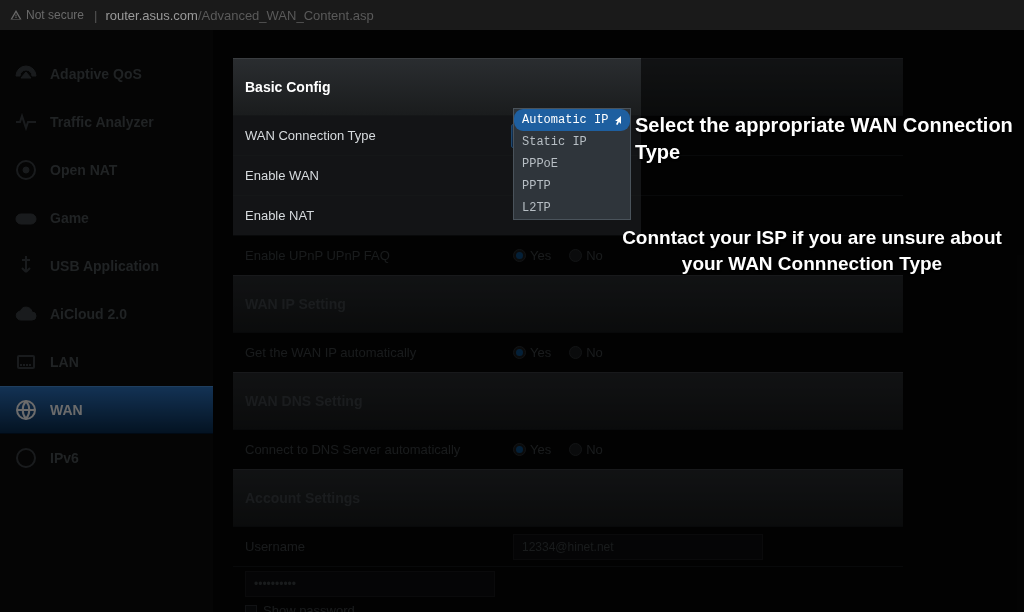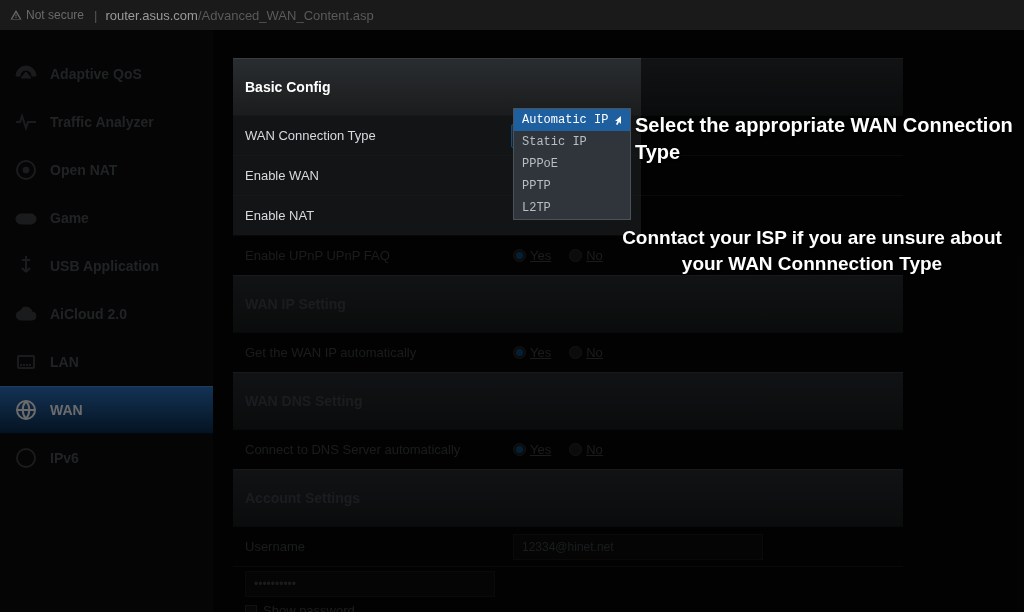--- a/index.html
+++ b/index.html
@@ -62,26 +62,26 @@
     border:1px solid #1e476e; color:#e5e9ec; font-size:12px; padding:0 6px;
     display:flex; align-items:center; justify-content:space-between;
     border-radius:2px; cursor:pointer;
   }
   .sel svg { width:10px; height:10px; fill:#cbd2d8; }
 
   .dropdown {
     position:absolute; width:118px; background:#2f353b; border:1px solid #4a535b;
     font-size:12px; z-index:50;
   }
-  .dropdown .opt { padding:4px 8px; color:#b8bfc5; font-family:'Courier New',monospace;cursor:pointer;}
+  .dropdown .opt { padding:4px 8px; color:#b8bfc5; font-family:'Courier New',monospace;cursor:pointer;border-radius:9px;}
   .dropdown .opt.sel-opt { background:#1e5fa0; color:#fff; display:flex; justify-content:space-between; align-items:center;}
   .dropdown .opt.sel-opt svg { width:10px; height:10px; fill:#fff;}
   .opt-cursor{transform:scaleX(-1);}
 
-  .radio { display:inline-flex; align-items:center; gap:4px; margin-right:8px; color:#3c4144;text-decoration:underline;}
+  .radio { display:inline-flex; align-items:center; gap:4px; margin-right:8px; color:#3c4144;}
   .radio .dot {
     width:13px; height:13px; border-radius:50%; background:#1a1c1e; border:1px solid #2b2f32; display:inline-flex; align-items:center;justify-content:center;
   }
   .radio .dot.on::after { content:""; width:7px; height:7px; border-radius:50%; background:#0b6dc1;}
   .radio.dim .dot.on::after{ background:#0b4e85;}
 
   .txt-input {
     width:250px; height:26px; background:#0d0e0f; border:1px solid #181a1c; color:#3c4144;
     font-size:12px; padding:0 8px; display:flex; align-items:center;
   }

